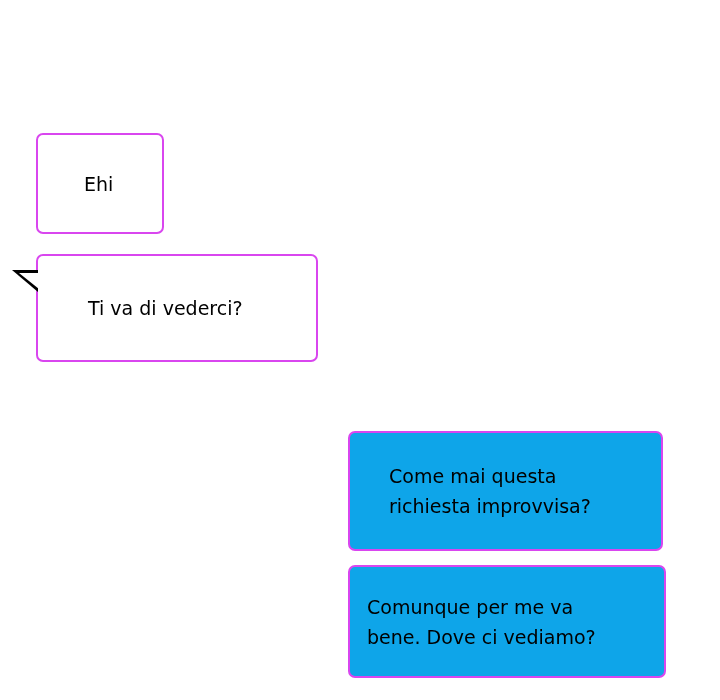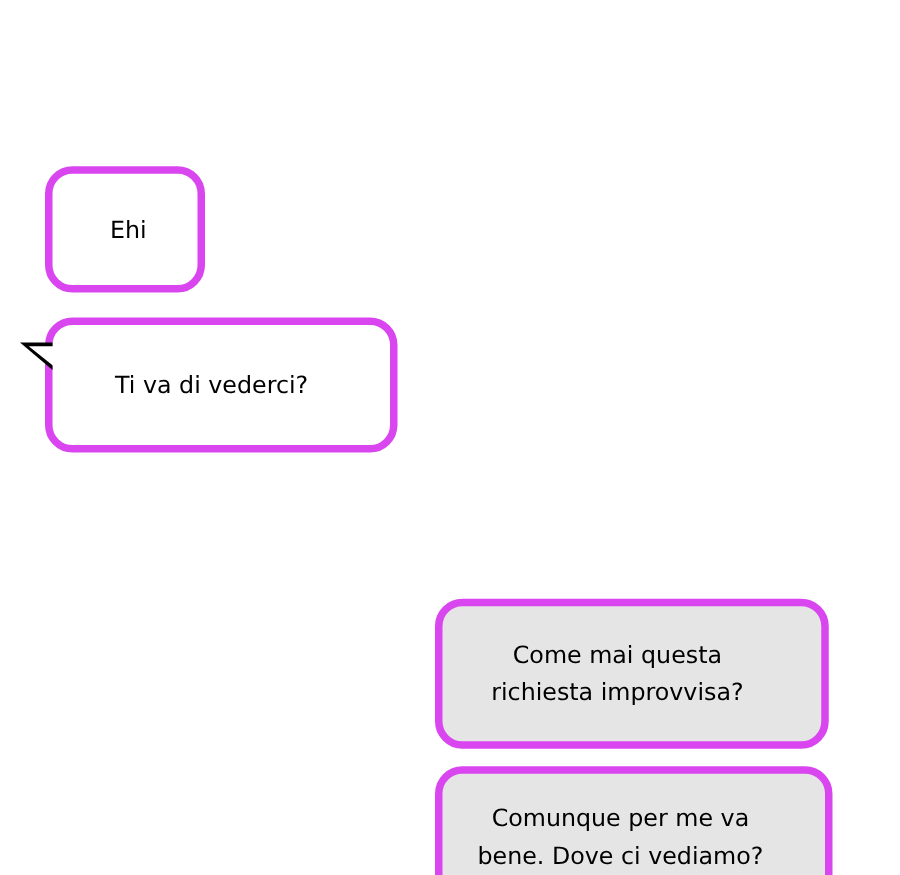--- a/index.html
+++ b/index.html
@@ -14,39 +14,37 @@
     overflow: hidden;
   }
   #canvas {
     position: relative;
     width: 720px;
     height: 700px;
   }
   .bubble {
     position: absolute;
     box-sizing: border-box;
-    border: 6px solid #d946ef;
-    border-radius: 22px;
+    border: 2px solid #d946ef;
+    border-radius: 7px;
     display: flex;
     align-items: center;
     justify-content: flex-start;
-    text-align: center;
   }
   .bubble .text {
     font-size: 19px;
     line-height: 30px;
     color: #000000;
     white-space: pre-line;
   }
   .incoming {
     background: #ffffff;
   }
   .outgoing {
-    background: #e5e5e5;
-    margin-top: 48px;
+    background: #0ea5e9;
   }
   
   .tail-left {
     position: absolute;
     width: 0;
     height: 0;
   }
   .tail-left .tail-outer {
     position: absolute;
     width: 0;
@@ -81,18 +79,18 @@
       <span class="tail-inner"></span>
     </span>
     <span class="text">Ti va di vederci?</span>
   </div>
 
   <div class="bubble outgoing" style="left:348px; top:431px; width:315px; height:120px; padding-left:39px;">
     <span class="text">Come mai questa
 richiesta improvvisa?</span>
   </div>
 
-  <div class="bubble outgoing" style="left:348px; top:565px; width:318px; height:113px; padding-left:28px;">
+  <div class="bubble outgoing" style="left:348px; top:565px; width:318px; height:113px; padding-left:17px;">
     <span class="text">Comunque per me va
 bene. Dove ci vediamo?</span>
   </div>
 
 </div>
 
 </body></html>

